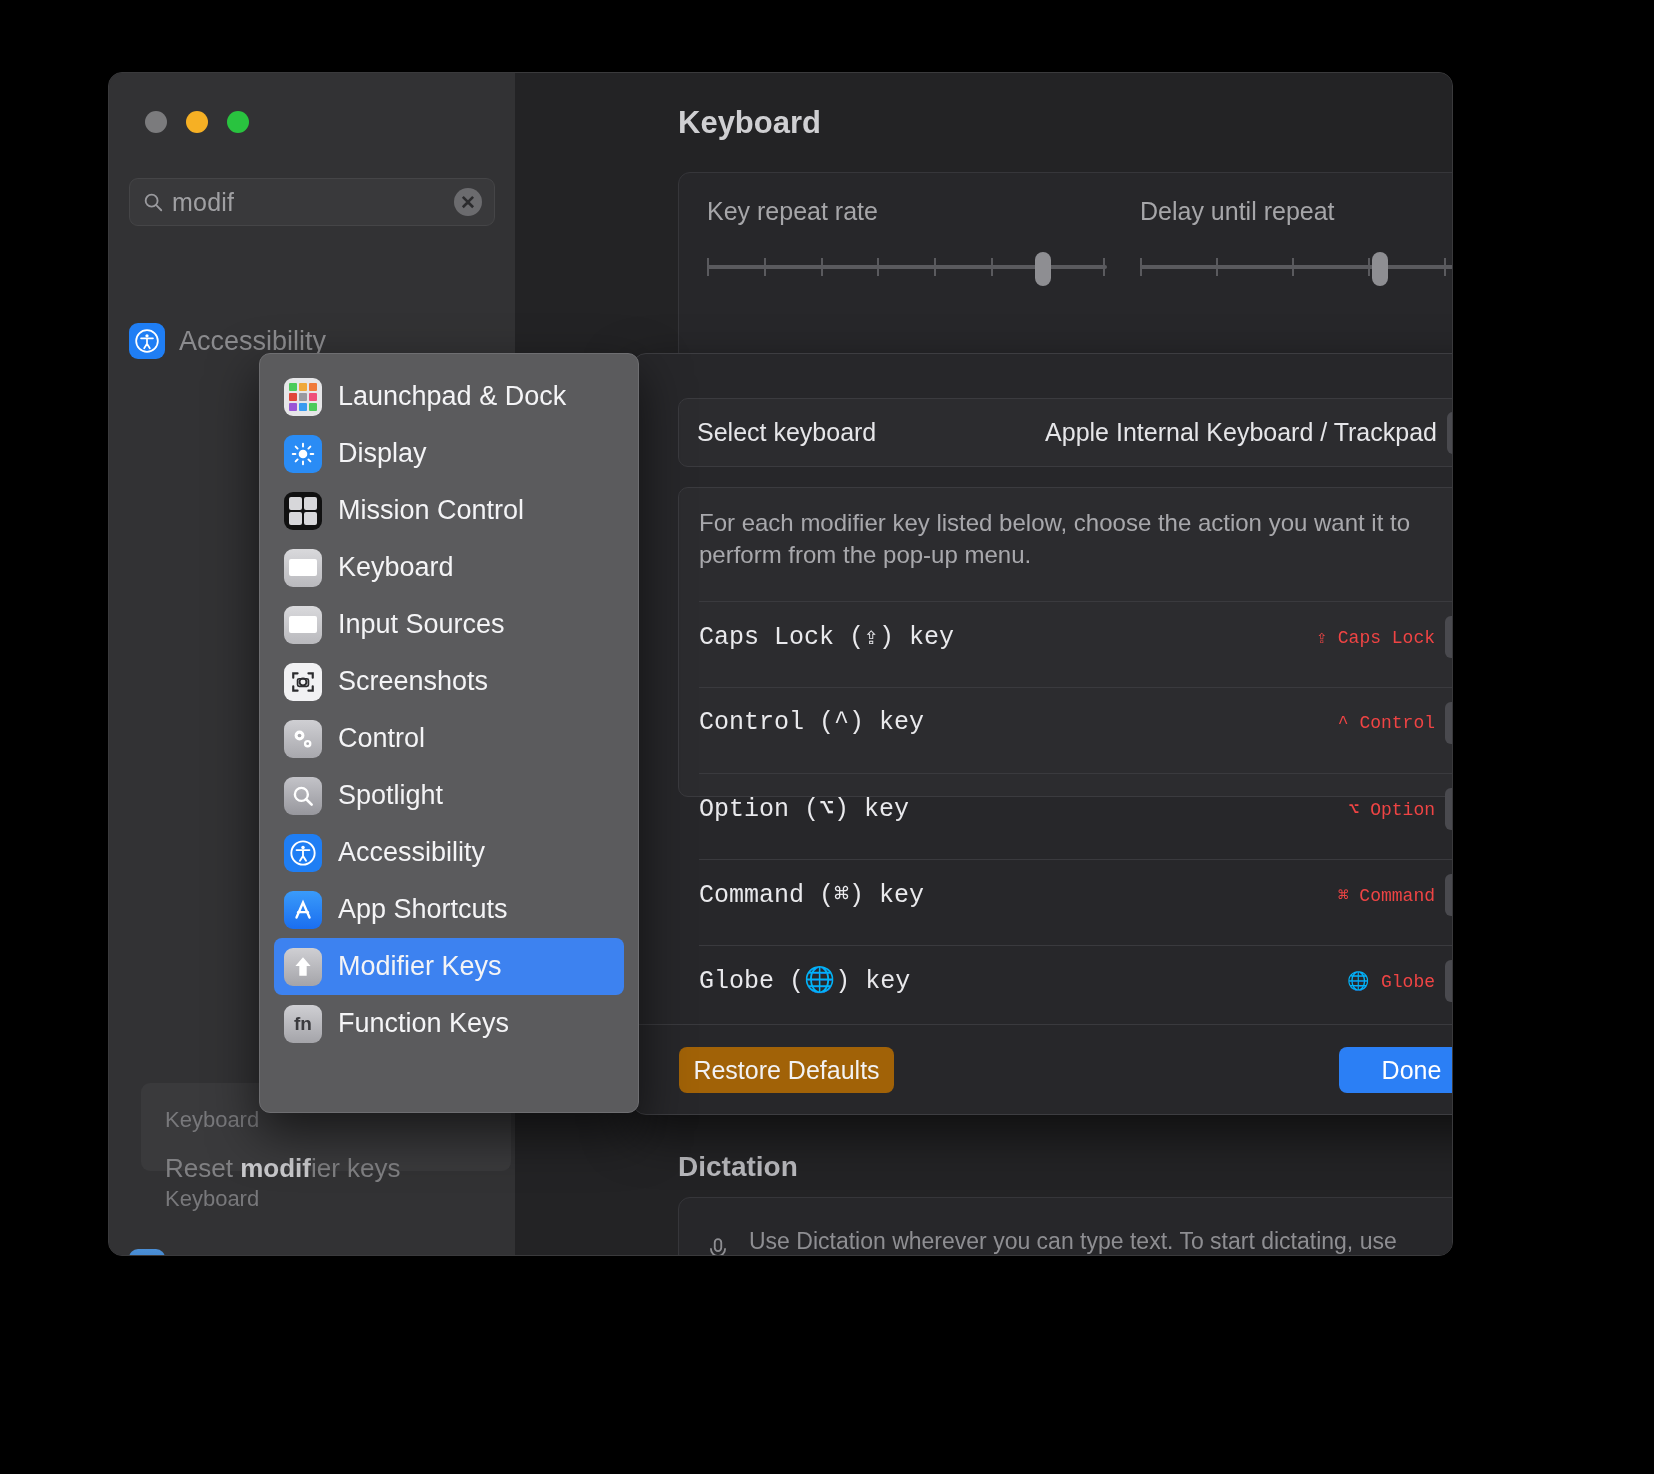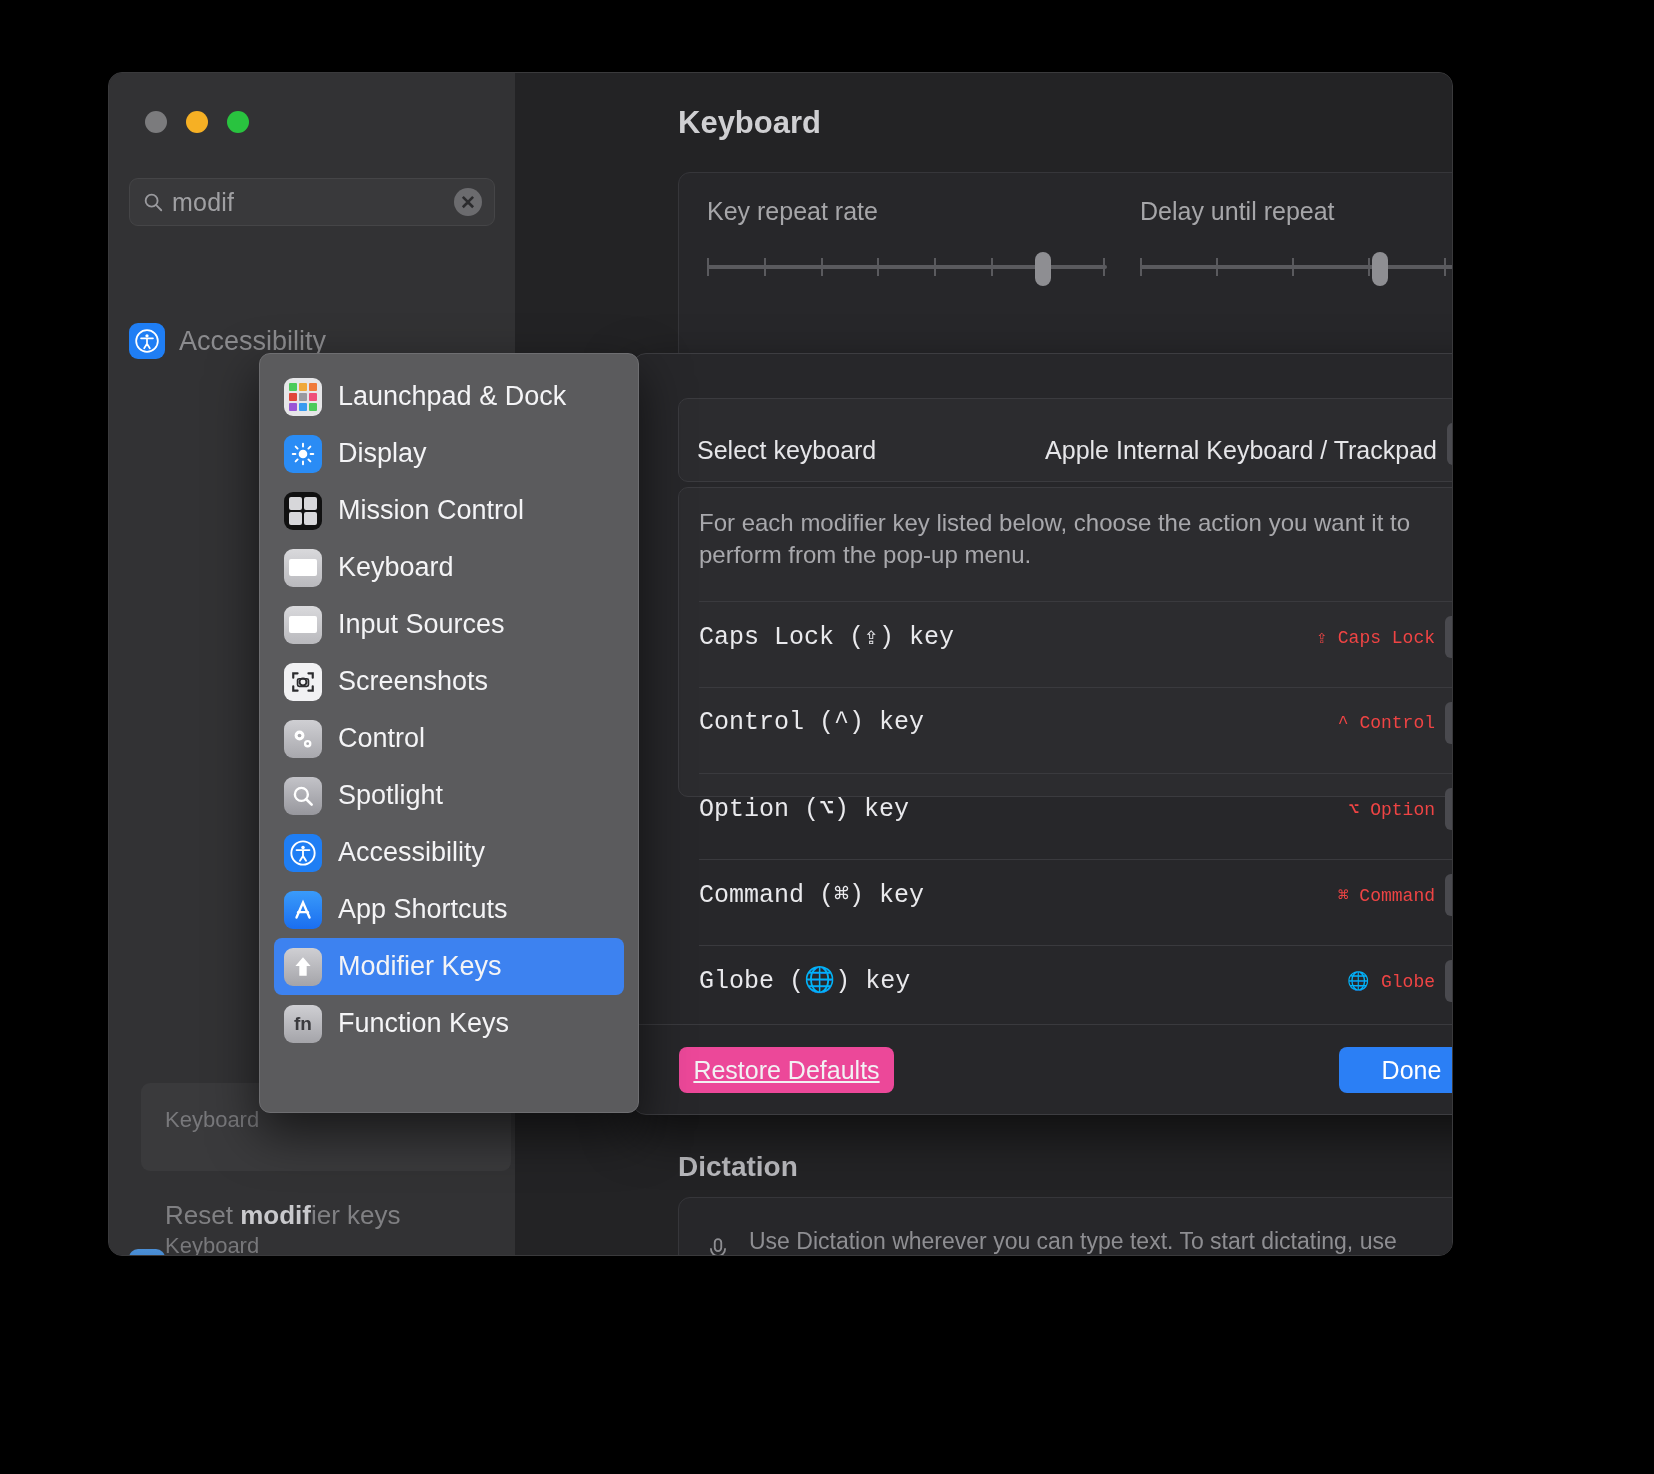--- a/index.html
+++ b/index.html
@@ -81,23 +81,23 @@
   .sheet {
     position:absolute; left:523px; top:280px; width:899px; height:762px;
     background:#27272a; border:1px solid #3d3d41; border-radius:14px;
     box-shadow: 0 18px 48px rgba(0,0,0,0.6);
     overflow:hidden;
   }
   .sheet-body { position:absolute; left:0; right:0; top:0; bottom:90px; }
   .sheet-footer { position:absolute; left:0; right:0; bottom:0; height:90px; border-top:1px solid #3a3a3e; }
 
   .kbd-card {
-    position:absolute; left:45px; top:44px; width:815px; height:84px;
+    position:absolute; left:45px; top:44px; width:815px; height:69px;
     background:#2c2c2f; border:1px solid #3b3b3f; border-radius:10px;
-    display:flex; align-items:flex-end; padding: 16px 18px;
+    display:flex; align-items:center; padding: 0 18px;
   }
   .kbd-card .lbl { font-size:25px; color:#e6e6e9; }
   .kbd-card .val { margin-left:auto; font-size:25px; color:#e6e6e9; }
   .stepper {
     display:inline-flex; flex-direction:column; align-items:center; justify-content:center;
     width:27px; height:42px; background:#4a4a4f; border-radius:6px; margin-left:10px; flex:0 0 auto;
     color:#e8e8ea; font-size:13px; line-height:1.0; padding:4px 0;
   }
   .stepper span { display:block; }
 
@@ -110,21 +110,21 @@
     display:flex; align-items:center; height:70px;
     margin:16px 20px; border-top:1px solid #3a3a3e;font-family:Liberation Mono, monospace;
   }
   .mod-row .name { font-size:25px; color:#e9e9ec; }
   .mod-row .choice { margin-left:auto; font-size:18px; color:#ef4444; white-space:nowrap; }
 
   .btn {
     position:absolute; border-radius:8px; display:flex; align-items:center; justify-content:center;
     font-size:25px;
   }
-  .btn-restore { left:46px; top:22px; width:215px; height:46px; background:#ec4899; color:#f2f2f4;text-decoration:underline; }
+  .btn-restore { left:46px; top:22px; width:215px; height:46px; background:#a16207; color:#f2f2f4; }
   .btn-done { right:46px; top:22px; width:145px; height:46px; background:#2b7ff5; color:#ffffff; }
 
   
   .popup {
     position:absolute; left:150px; top:280px; width:380px; height:760px;
     background:#5b5b5d; border:1px solid #6e6e71; border-radius:11px;
     box-shadow: 0 20px 50px rgba(0,0,0,0.6);
     padding: 14px 0;
     overflow:hidden;
   }
@@ -186,21 +186,21 @@
             </svg>
         </span>
         <span class="side-label">Accessibility</span>
       </div>
 
       <div class="result-hl" style="top:1010px;"></div>
       <div class="result-group" style="left:56px; top:1032px;">
         <div class="result-sub">Keyboard</div>
       </div>
 
-      <div class="result-group" style="left:56px; top:1080px;margin-top:47px;">
+      <div class="result-group" style="left:56px; top:1080px;">
         <div class="result-title">
           <span>Reset </span><b>modif</b><span>ier keys</span>
         </div>
         <div class="result-sub">Keyboard</div>
       </div>
 
       <div class="side-entry" style="top:1176px;">
         <span class="side-icon-img ic-users">
           <svg width="28" height="28" viewBox="0 0 24 24">
               <circle cx="8.5" cy="9" r="3" fill="#fff"></circle>

